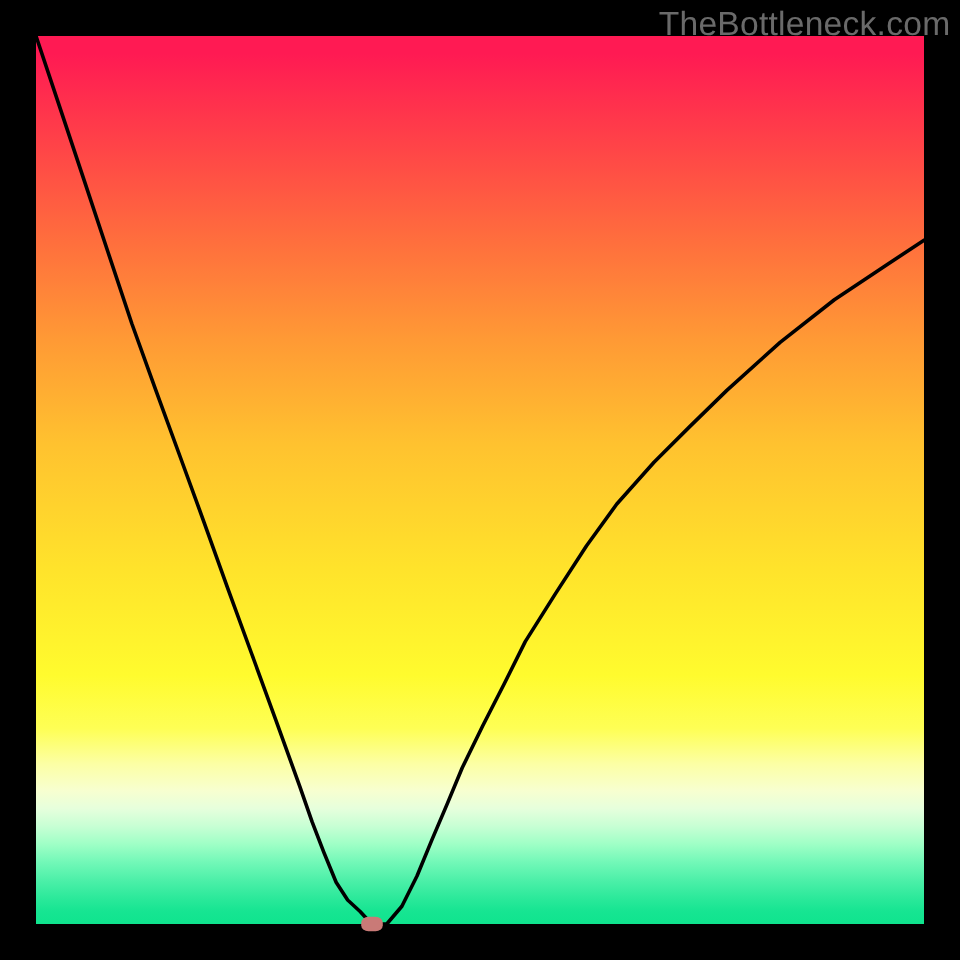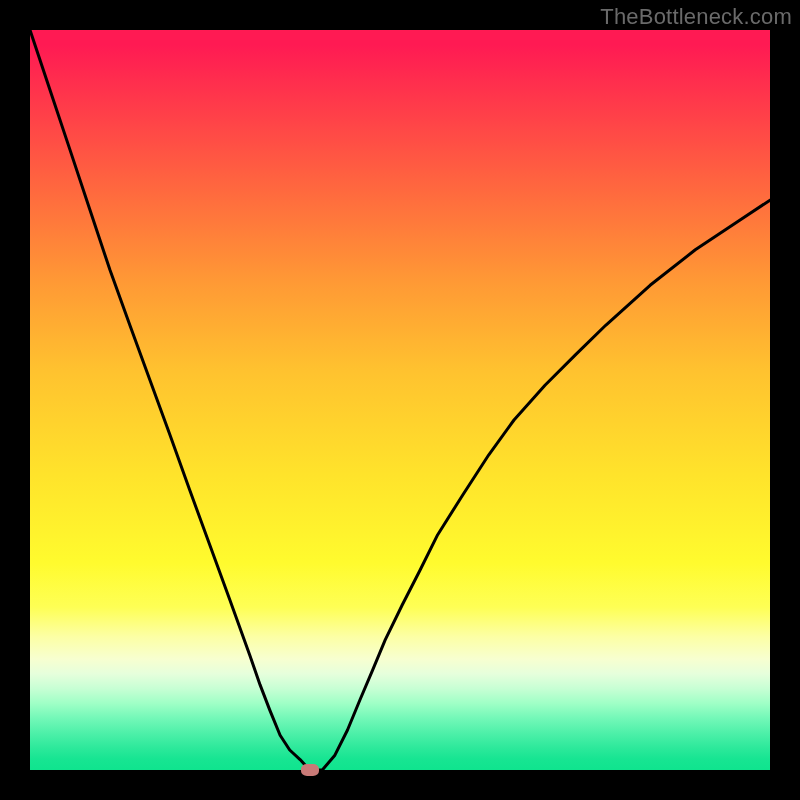--- a/index.html
+++ b/index.html
@@ -44,21 +44,21 @@
       #2de99b 97%,
       #17e592 98.5%,
       #0fe48e 100%
     );
   }
   .watermark {
     position: absolute;
     top: 4px;
     right: 8px;
     color: #6a6a6a;
-    font-size: 22px;
+    font-size: 28px;
     font-weight: 400;
     letter-spacing: 0.2px;
     user-select: none;
   }
   svg.curve {
     position: absolute;
     left: 0; top: 0;
     width: 740px; height: 740px;
     overflow: visible;
   }

